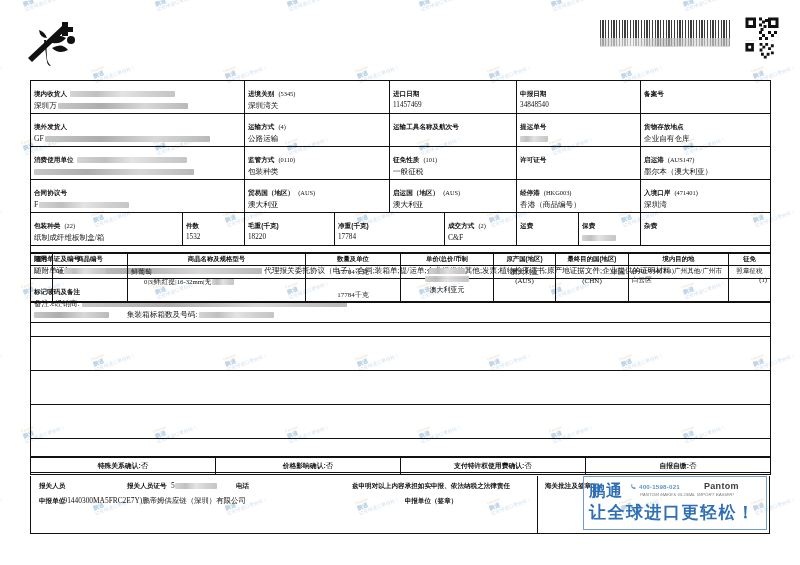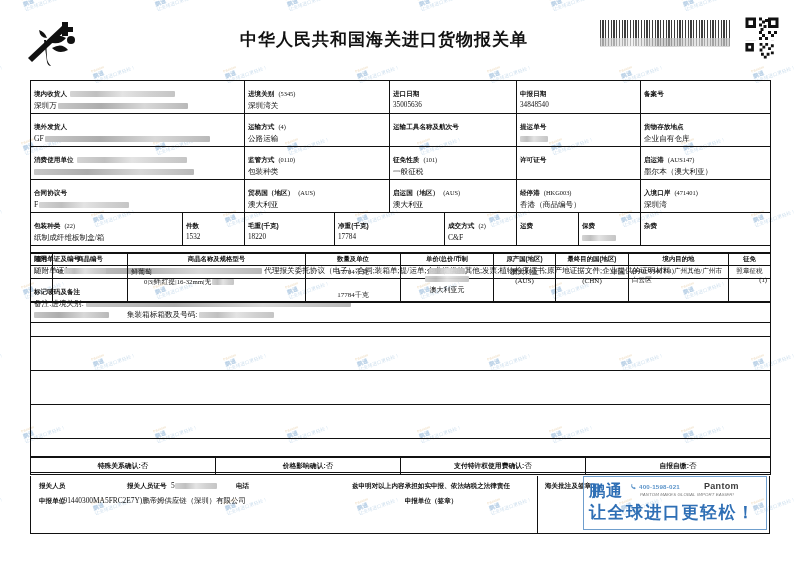--- a/index.html
+++ b/index.html
@@ -462,21 +462,20 @@
       <g fill="#111">
         <path d="M6 40 L40 8 L44 12 L10 44 Z"></path>
         <path d="M40 4 l6 0 l0 5 l5 0 l0 5 l-5 0 l0 4 l-6 0 z"></path>
         <circle cx="49" cy="22" r="4"></circle>
         <path d="M26 24 q8 -10 18 -4 q-6 8 -18 4 z"></path>
         <path d="M30 30 q10 -6 16 2 q-9 5 -16 -2 z"></path>
         <path d="M22 22 l3 22 q1 4 4 4 q-4 -4 -4 -8 l-1 -18 z"></path>
         <path d="M17 12 q6 2 8 8 q-7 0 -8 -8 z"></path>
       </g>
     </svg>
-    <div class="doc-title">中华人民共和国海关进口货物报关单</div>
     <div class="barcode"></div>
     <div class="barcode-blur"></div>
     <svg class="qr" viewBox="0 0 24 24">
       <rect x="0" y="0" width="24" height="24" fill="#fff"></rect>
       <path fill="#111" d="M1 1h7v7H1zm2 2v3h3V3z M16 1h7v7h-7zm2 2v3h3V3z M1 16h7v7H1zm2 2v3h3v-3z
       M10 1h2v2h-2z M12 3h2v2h-2z M10 5h2v2h-2z M13 6h2v2h-2z M11 8h2v2h-2z M14 2h2v2h-2z
       M10 10h2v2h-2z M12 12h2v2h-2z M16 10h2v2h-2z M18 12h2v2h-2z M20 10h2v2h-2z
       M10 14h2v2h-2z M14 14h2v2h-2z M18 16h2v2h-2z M20 19h2v2h-2z M16 20h2v2h-2z M12 18h2v2h-2z"></path>
     </svg>
     <svg class="qr2" viewBox="0 0 24 14">
@@ -507,21 +506,21 @@
         <span class="lab">境内收货人</span><span class="redact" style="width:105px;margin-left:3px"></span>
         <span class="val"><span>深圳万</span><span class="redact d" style="width:130px;margin-left:1px"></span></span>
       </td>
       <td colspan="2">
         <span class="lab">进境关别</span>
         <span class="code">(5345)</span>
         <span class="val">深圳湾关</span>
       </td>
       <td colspan="2">
         <span class="lab">进口日期</span>
-        <span class="val num">35005636</span>
+        <span class="val num">11457469</span>
       </td>
       <td colspan="2">
         <span class="lab">申报日期</span>
         <span class="val num">34848540</span>
       </td>
       <td>
         <span class="lab">备案号</span>
         <span class="val"></span>
       </td>
     </tr>
@@ -643,21 +642,21 @@
     <tr>
       <td colspan="10" style="height:22px">
         <span class="lab">随附单证及编号</span>
         <span class="val" style="white-space:normal"><span>随附单证1:</span><span class="redact d" style="width:190px;margin:0 2px"></span><span>代理报关委托协议（电子）;合同;装箱单;提/运单;企业提供的其他;发票;植物检疫证书;原产地证据文件;企业提供的证明材料</span></span>
       </td>
     </tr>
 
     <tr>
       <td colspan="10" style="height:32px">
         <span class="lab">标记唛码及备注</span>
-        <span class="val"><span>备注:进境关别:</span><span class="redact d" style="width:265px;margin-left:2px"></span></span>
+        <span class="val"><span>备注:e经销商:</span><span class="redact d" style="width:265px;margin-left:2px"></span></span>
         <span class="val"><span class="redact d" style="width:75px"></span><span style="margin-left:18px">集装箱标箱数及号码:</span><span class="redact" style="width:75px;margin-left:2px"></span></span>
       </td>
     </tr>
   </tbody>
     </table>
 
   <table class="items">
     <colgroup>
       <col style="width:22px">
         <col style="width:75px">

